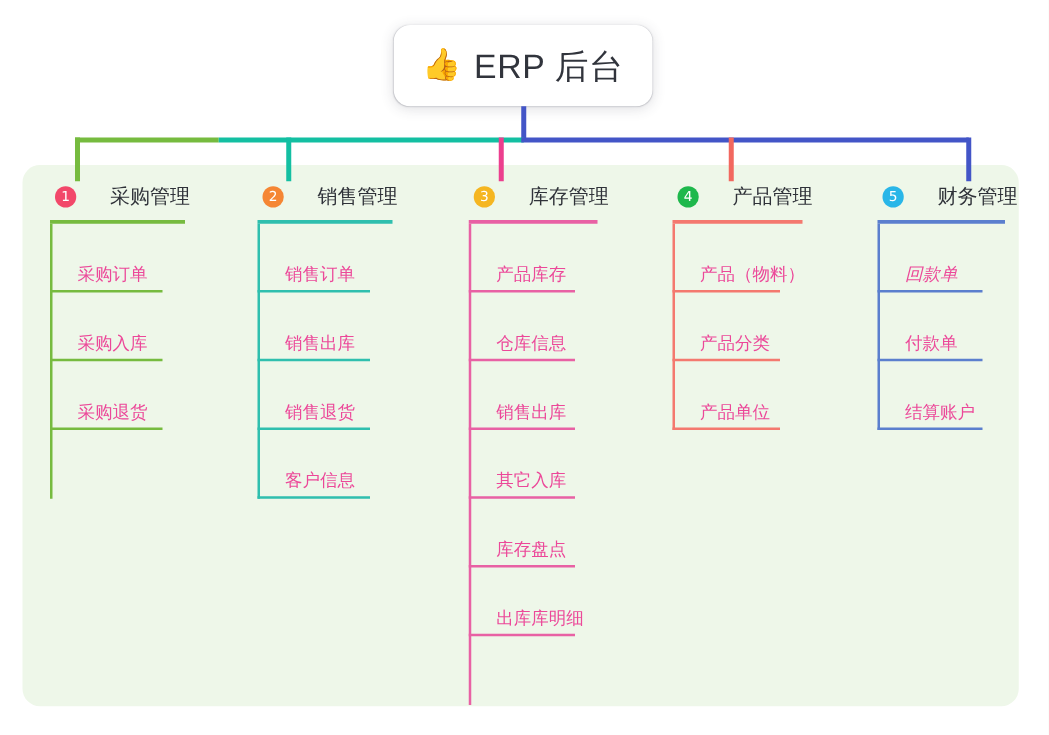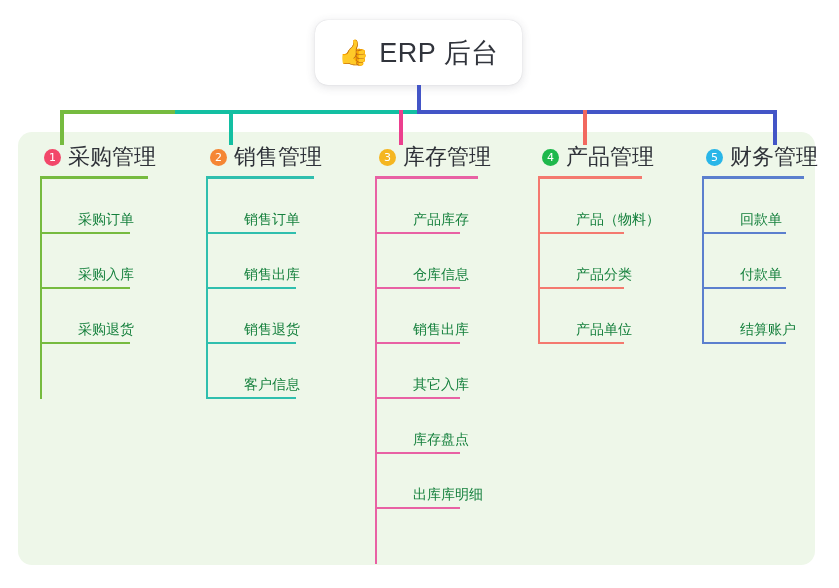--- a/index.html
+++ b/index.html
@@ -103,23 +103,24 @@
     height: 17px;
     border-radius: 50%;
     color: #ffffff;
     font-size: 11px;
     line-height: 17px;
     text-align: center;
     flex: 0 0 auto;
     font-family: "DejaVu Sans", sans-serif;
   }
   .col-title {
-    font-size: 22px;
+    font-size: 16px;
     color: #2f3239;
     white-space: nowrap;
+    margin-left: 20px;
   }
   .head-rule {
     height: 3px;
     margin-top: 6px;
   }
 
   
   .leaves {
     position: relative;
     padding-top: 0;
@@ -129,24 +130,24 @@
     left: 0;
     top: 0;
     width: 2px;
   }
   .leaf {
     position: relative;
     box-sizing: border-box;
   }
   .leaf-label {
     position: absolute;
-    left: 38px;
+    left: 22px;
     bottom: 5px;
     font-size: 14px;
-    color: #15803d;
+    color: #ec4899;
     white-space: nowrap;
   }
   .leaf-rule {
     position: absolute;
     left: 0;
     bottom: 0;
     height: 2px;
   }
 </style>
 </head>
@@ -282,21 +283,21 @@
         </div>
       </div>
       <div class="column" style="left: 702px; width: 102px;">
         <div class="col-head">
           <span class="badge" style="background: rgb(41, 182, 232);">5</span>
           <span class="col-title">财务管理</span>
         </div>
         <div class="head-rule" style="background: rgb(91, 127, 206); width: 102px;"></div>
         <div class="leaves" style="height: 165px;">
           <div class="rail" style="background: rgb(91, 127, 206); height: 165px;"></div>
-          <div class="leaf" style="height: 55px;">
+          <div class="leaf" style="height: 55px; font-style: italic;">
             <span class="leaf-label">回款单</span>
             <div class="leaf-rule" style="background: rgb(91, 127, 206); width: 84px;"></div>
           </div>
           <div class="leaf" style="height: 55px;">
             <span class="leaf-label">付款单</span>
             <div class="leaf-rule" style="background: rgb(91, 127, 206); width: 84px;"></div>
           </div>
           <div class="leaf" style="height: 55px;">
             <span class="leaf-label">结算账户</span>
             <div class="leaf-rule" style="background: rgb(91, 127, 206); width: 84px;"></div>

